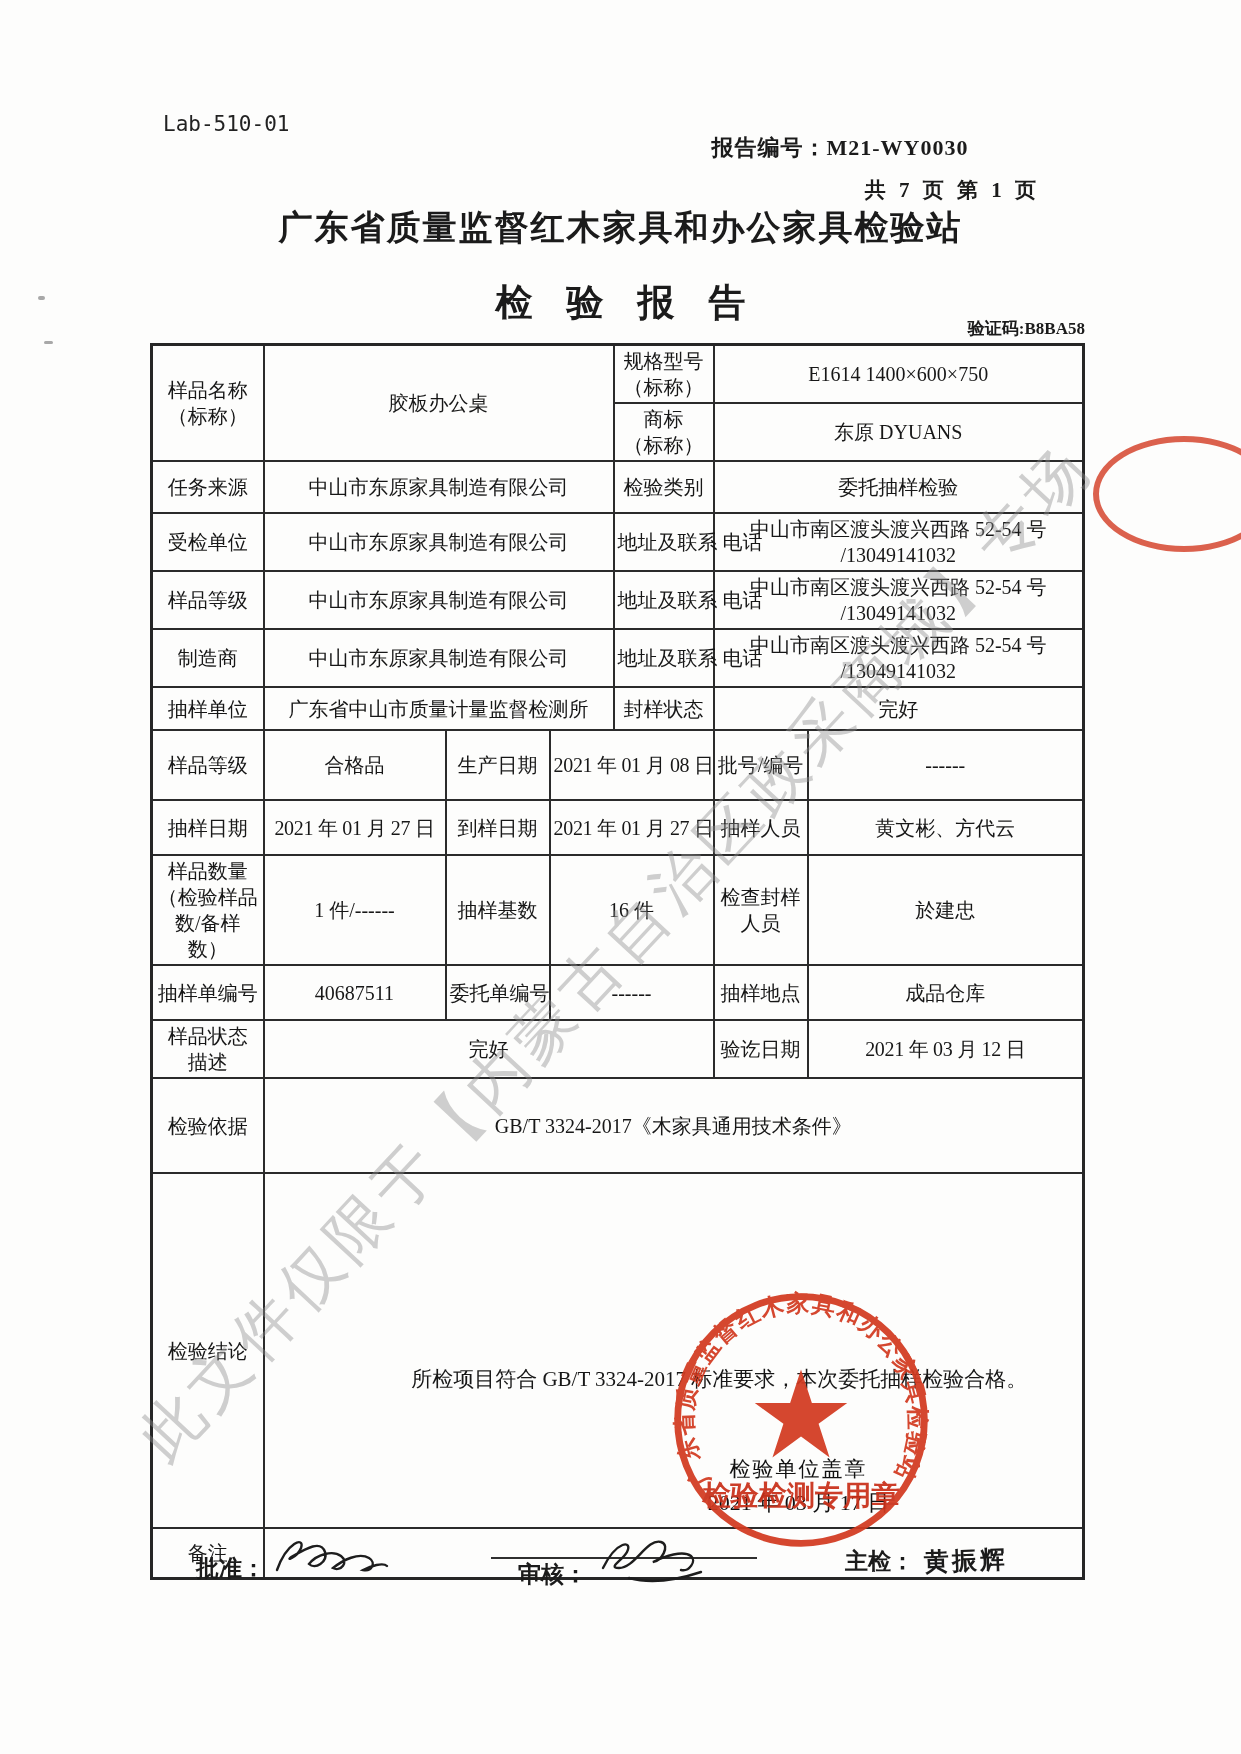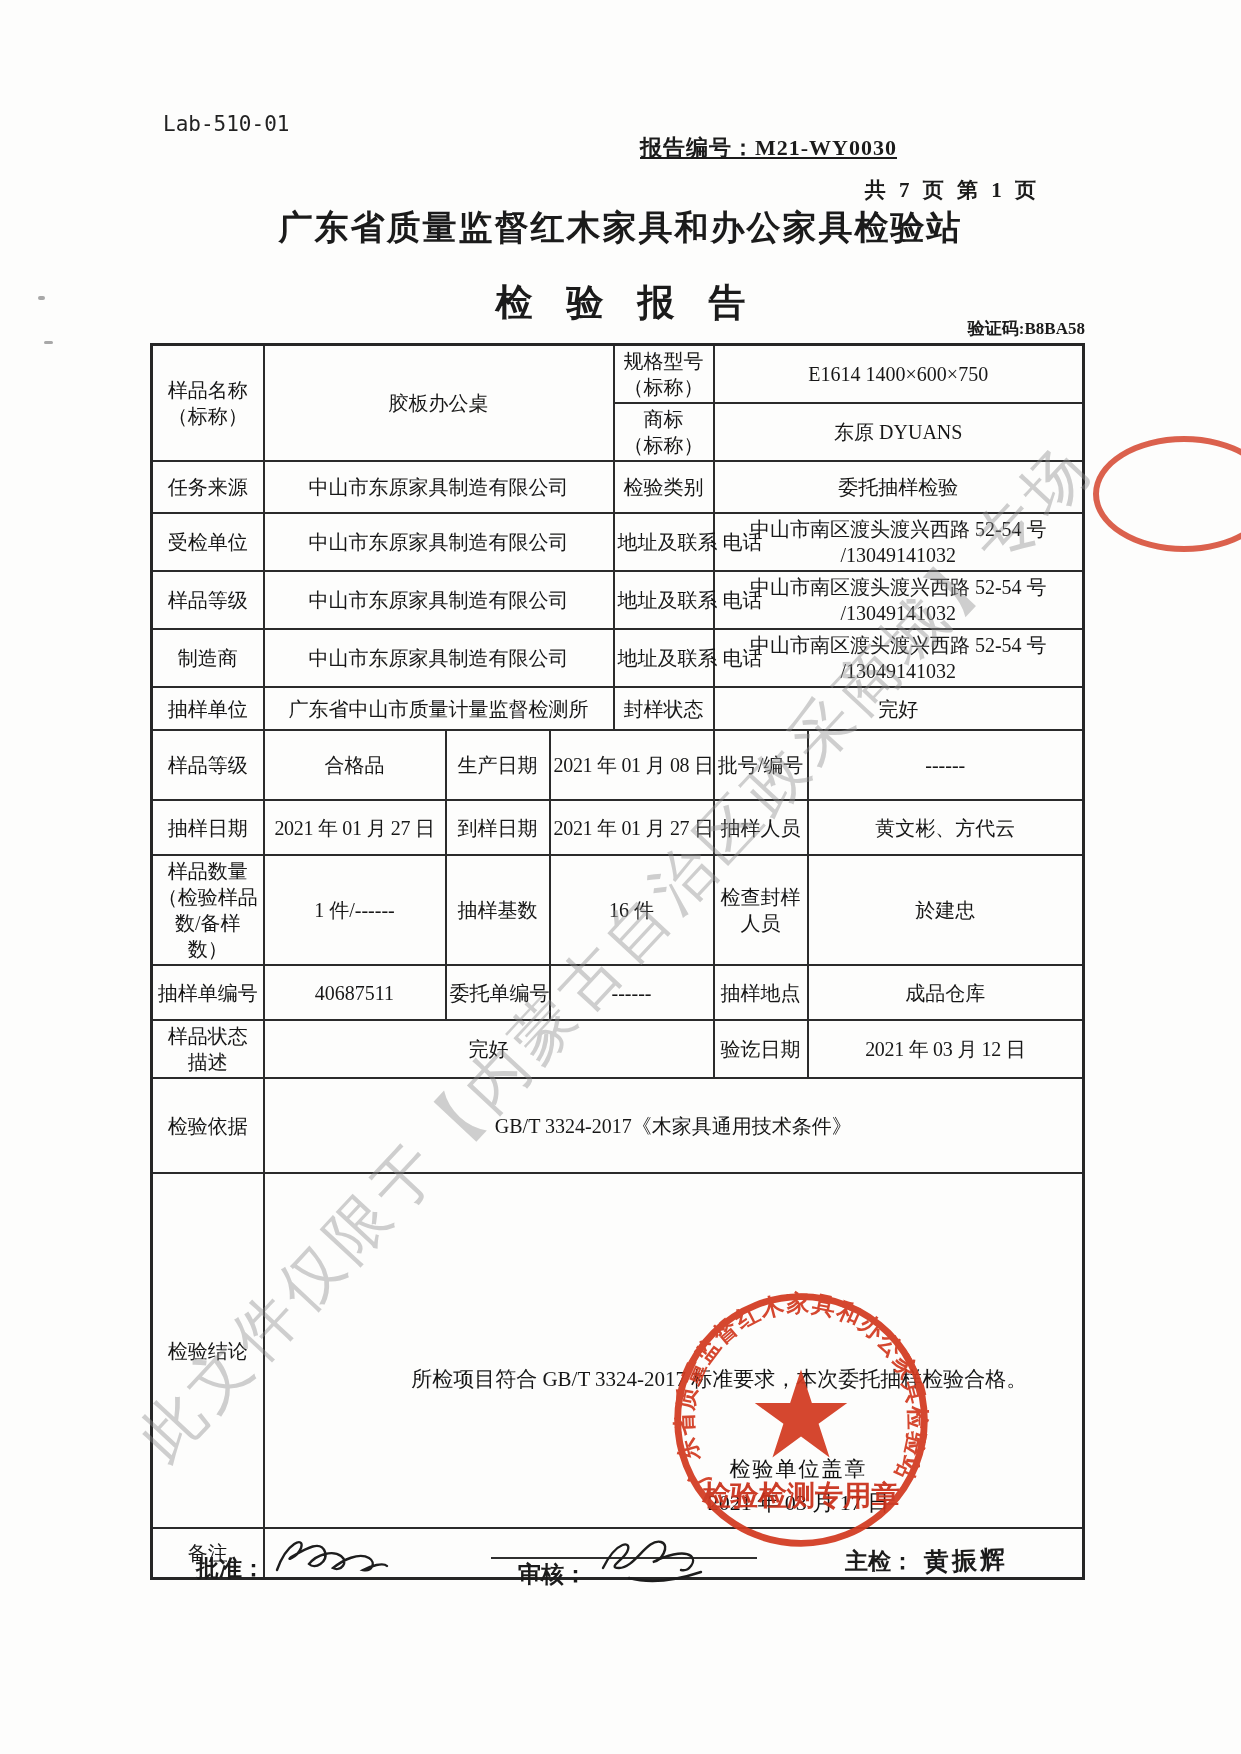--- a/index.html
+++ b/index.html
@@ -3,21 +3,21 @@
 <meta charset="utf-8">
 <style>
   html,body{margin:0;padding:0;background:#ffffff;}
   .page{
     position:relative;width:1241px;height:1754px;overflow:hidden;
     background:#fdfdfc;color:#1b1b1b;
     font-family:"Liberation Serif","DejaVu Serif",serif;
   }
   
   .form-code{position:absolute;left:163px;top:112px;font-family:"DejaVu Sans Mono",monospace;font-size:21px;color:#222;}
-  .report-no{position:absolute;left:640px;top:133px;width:400px;text-align:left;font-size:22px;font-weight:bold;letter-spacing:1px;text-decoration:underline;}
+  .report-no{position:absolute;left:640px;top:133px;width:400px;text-align:center;font-size:22px;font-weight:bold;letter-spacing:1px;}
   .pagination{position:absolute;left:640px;top:176px;width:400px;text-align:right;font-size:21px;font-weight:bold;letter-spacing:4px;}
   .station-title{position:absolute;left:0;top:205px;width:1241px;text-align:center;font-size:34px;font-weight:bold;letter-spacing:2px;font-family:"Liberation Sans","DejaVu Sans",sans-serif;}
   .report-title{position:absolute;left:0;top:278px;width:1241px;text-align:center;font-size:37px;font-weight:bold;letter-spacing:34px;text-indent:34px;font-family:"Liberation Sans","DejaVu Sans",sans-serif;}
   .verify{position:absolute;left:685px;top:317px;width:400px;text-align:right;font-size:17px;font-weight:600;}
   
   table.report{
     position:absolute;left:150px;top:343px;width:932px;
     border-collapse:collapse;table-layout:fixed;
   }
   table.report td{

